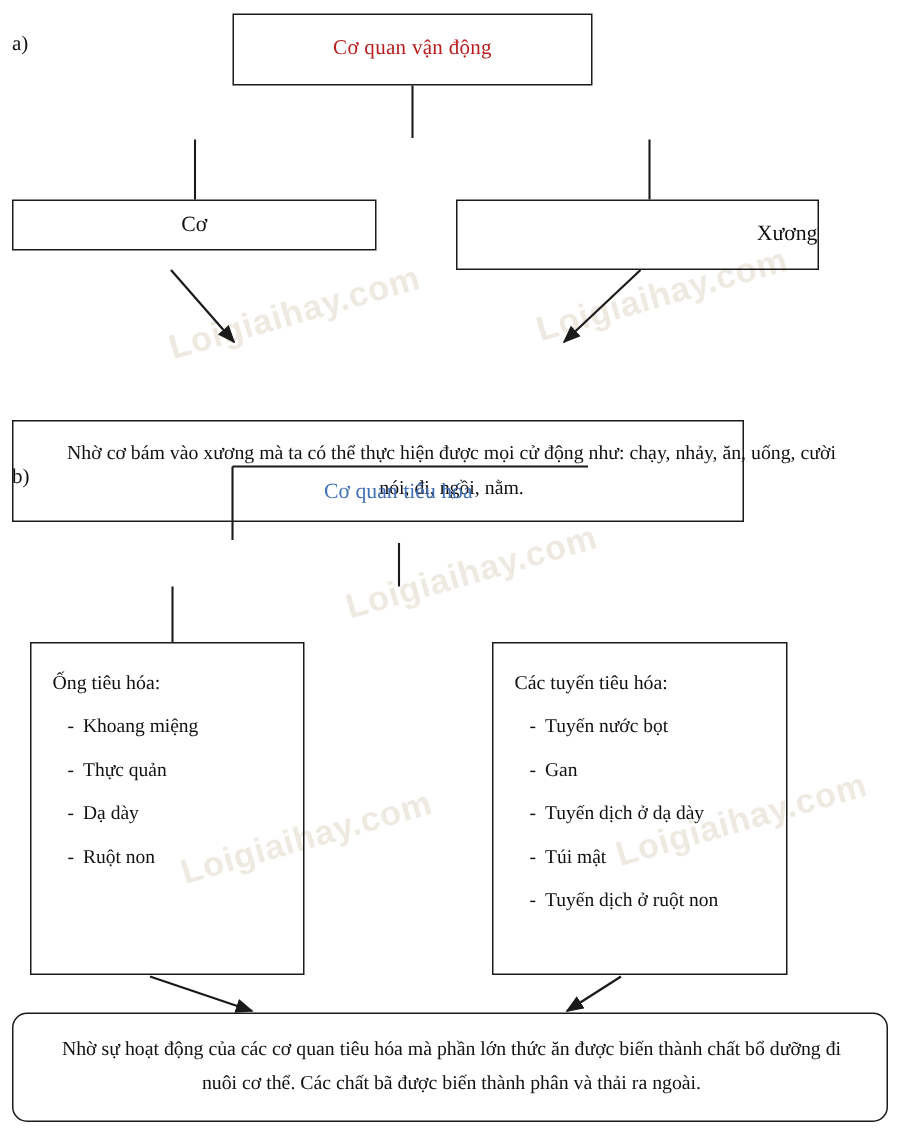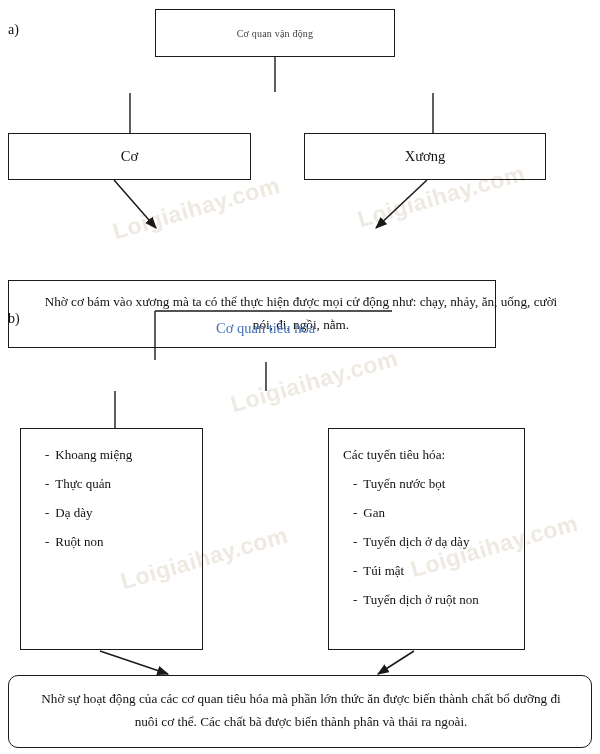--- a/index.html
+++ b/index.html
@@ -48,22 +48,22 @@
     background: transparent;
     z-index: 3;
   }
   .box-center {
     display: flex;
     align-items: center;
     justify-content: center;
     text-align: center;
   }
   .title-blue {
-    color: #404040;
-    font-size: 10px;
+    color: #b91c1c;
+    font-size: 14px;
     letter-spacing: 0.2px;
   }
   .node-label {
     font-size: 14.5px;
     color: #111;
   }
   .para {
     position: absolute;
     z-index: 3;
     text-align: center;
@@ -144,37 +144,38 @@
     <line x1="100" y1="651" x2="168" y2="674" stroke="#1a1a1a" stroke-width="1.5" marker-end="url(#arrowhead)"></line>
     <line x1="414" y1="651" x2="378" y2="674" stroke="#1a1a1a" stroke-width="1.5" marker-end="url(#arrowhead)"></line>
   </svg>
 
   <div class="section-label" style="left:8px; top:22px;">a)</div>
 
   <div class="box box-center" style="left:155px; top:9px; width:240px; height:48px;">
     <span class="title-blue">Cơ quan vận động</span>
   </div>
 
-  <div class="box box-center" style="left:8px; top:133px; width:243px; height:47px;">
+  <div class="box box-center" style="left:8px; top:133px; width:243px; height:34px;">
     <span class="node-label">Cơ</span>
   </div>
 
-  <div class="box box-center" style="left:304px; top:133px; width:242px; height:47px;">
+  <div class="box box-center" style="left:304px; top:133px; width:242px; height:47px;justify-content:flex-end;">
     <span class="node-label">Xương</span>
   </div>
 
   <div class="box" style="left:8px; top:232px; width:488px; height:68px;margin-top:48px;">
     <div class="para" style="left:0; top:0; width:584px; height:68px; padding:10px 26px 0 26px;">Nhờ cơ bám vào xương mà ta có thể thực hiện được mọi cử động như: chạy, nhảy, ăn, uống, cười nói, đi, ngồi, nằm.</div>
   </div>
 
   <div class="section-label" style="left:8px; top:311px;">b)</div>
 
   <div class="free-title" style="left:216px; top:320px;text-align:right;">Cơ quan tiêu hóa</div>
 
   <div class="list-box" style="left:20px; top:428px; width:183px; height:222px;">
+    <div class="list-head">Ống tiêu hóa:</div>
     <div class="list-item">
       <span class="dash">-</span><span>Khoang miệng</span>
     </div>
     <div class="list-item">
       <span class="dash">-</span><span>Thực quản</span>
     </div>
     <div class="list-item">
       <span class="dash">-</span><span>Dạ dày</span>
     </div>
     <div class="list-item">

